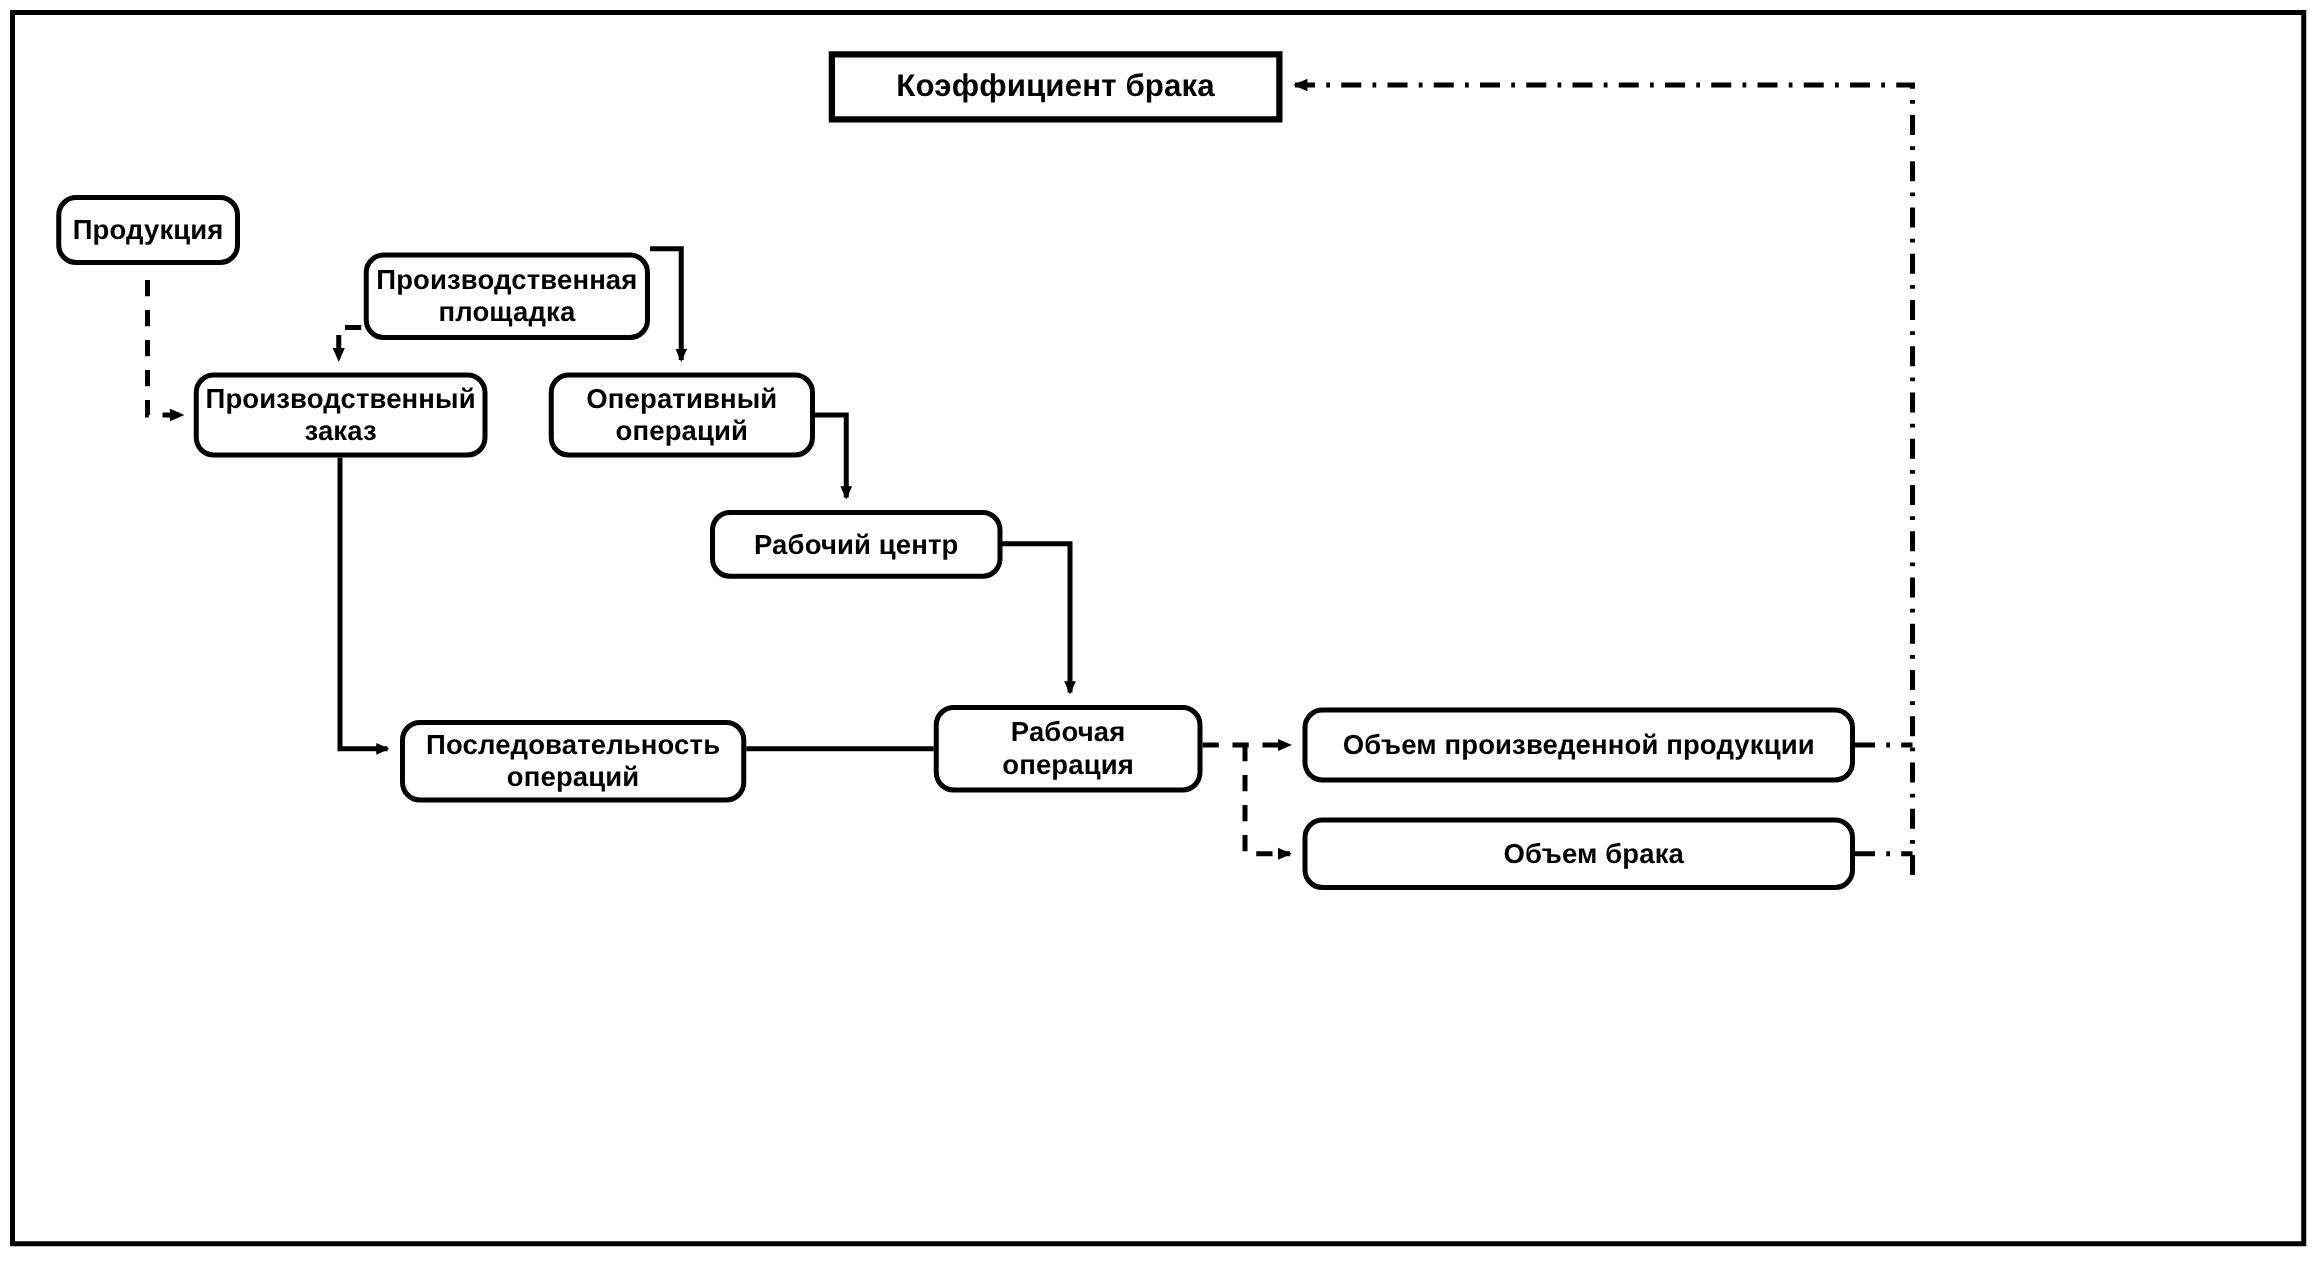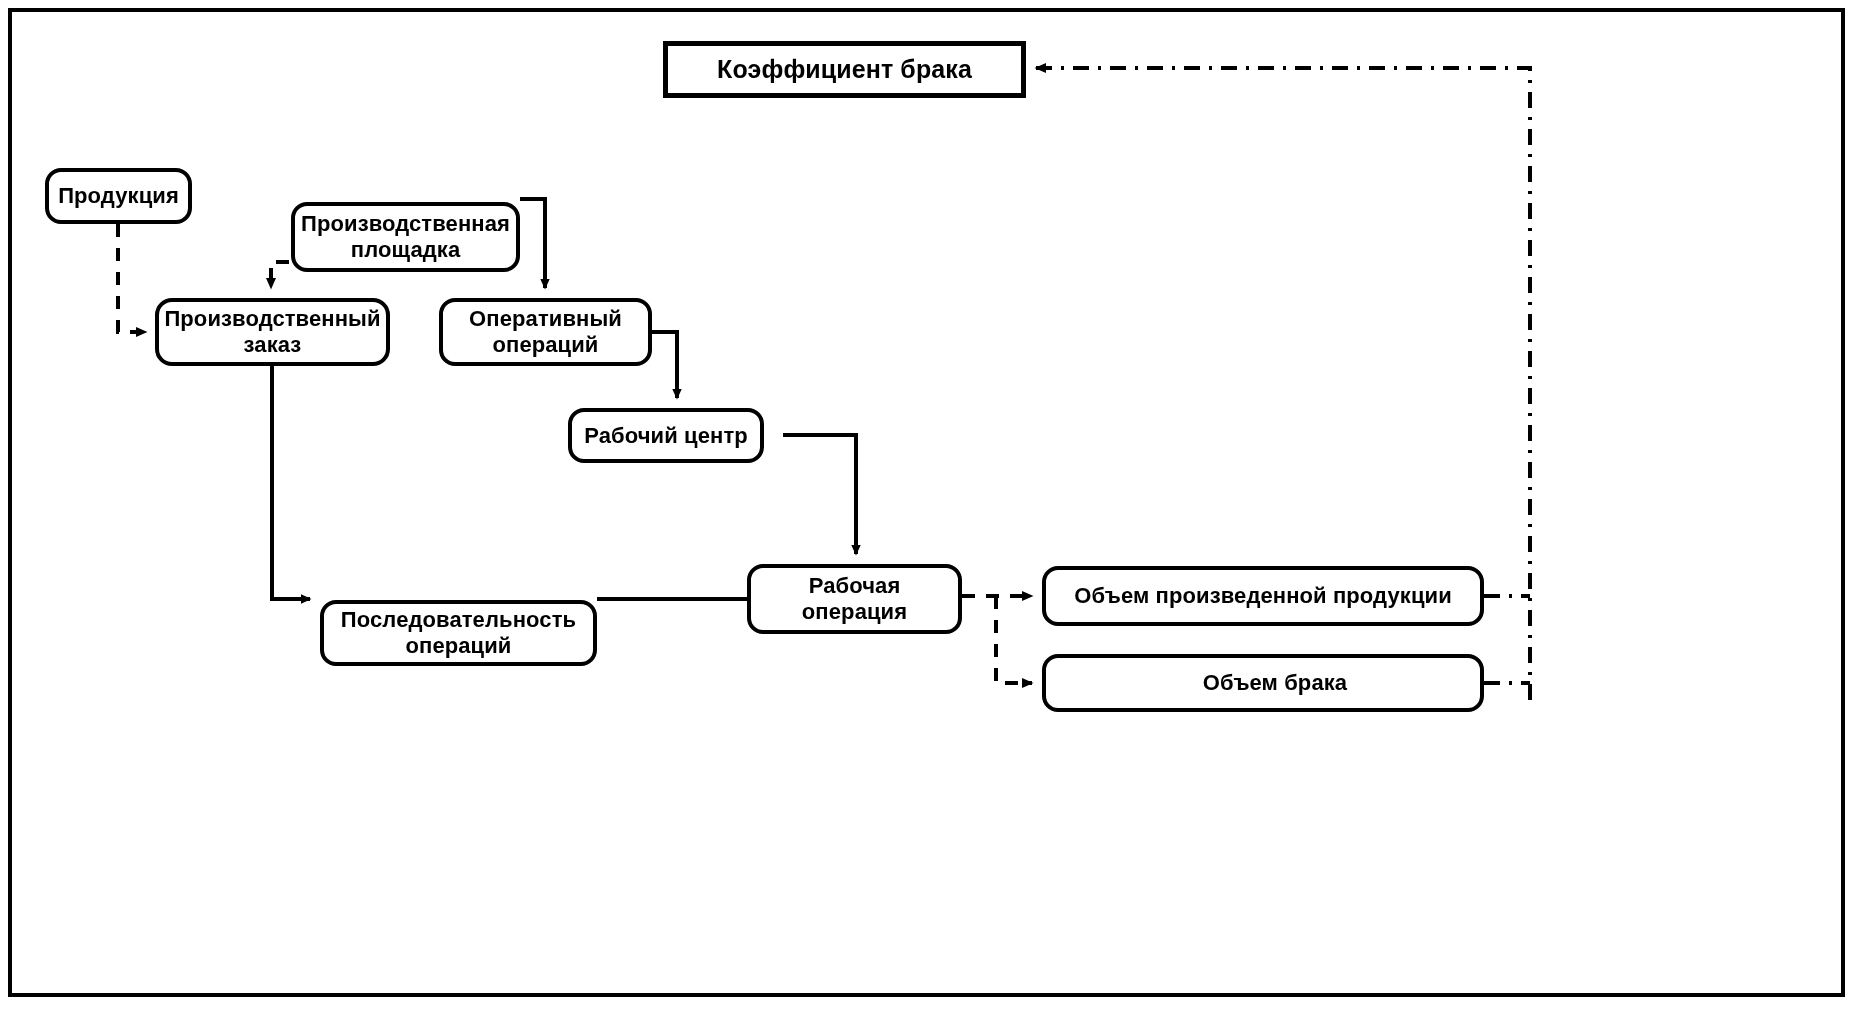--- a/index.html
+++ b/index.html
@@ -119,41 +119,41 @@
 
     <g>
       <path d="M 1530,700 L 1530,68 L 1036,68" fill="none" stroke="#000000" stroke-width="4" stroke-dasharray="16,9,3,9" marker-end="url(#arrow-dash)"></path>
     </g>
   </svg>
 
   <div class="node sharp" style="left:663px; top:41px; width:363px; height:57px; font-size:25px;">
     <span>Коэффициент брака</span>
   </div>
 
-  <div class="node" style="left:45px; top:168px; width:147px; height:56px; font-size:22px;">
+  <div class="node" style="left:45px; top:156px; width:147px; height:56px; font-size:22px;">
     <span>Продукция</span>
   </div>
 
   <div class="node" style="left:291px; top:164px; width:229px; height:70px; font-size:22px;margin-top:38px;">
     <span>Производственная площадка</span>
   </div>
 
-  <div class="node" style="left:155px; top:298px; width:235px; height:68px; font-size:22px;border-radius:17px;">
+  <div class="node" style="left:155px; top:298px; width:235px; height:68px; font-size:22px;">
     <span>Производственный заказ</span>
   </div>
 
   <div class="node" style="left:439px; top:298px; width:213px; height:68px; font-size:22px;">
     <span>Оперативный операций</span>
   </div>
 
-  <div class="node" style="left:568px; top:408px; width:196px; height:55px; font-size:22px;">
+  <div class="node" style="left:568px; top:408px; width:234px; height:55px; font-size:22px;">
     <span>Рабочий центр</span>
   </div>
 
-  <div class="node" style="left:320px; top:600px; width:277px; height:66px; font-size:22px;">
+  <div class="node" style="left:320px; top:576px; width:277px; height:66px; font-size:22px;">
     <span>Последовательность операций</span>
   </div>
 
   <div class="node" style="left:747px; top:564px; width:215px; height:70px; font-size:22px;">
     <span>Рабочая операция</span>
   </div>
 
   <div class="node" style="left:1042px; top:566px; width:442px; height:60px; font-size:22px;">
     <span>Объем произведенной продукции</span>
   </div>

